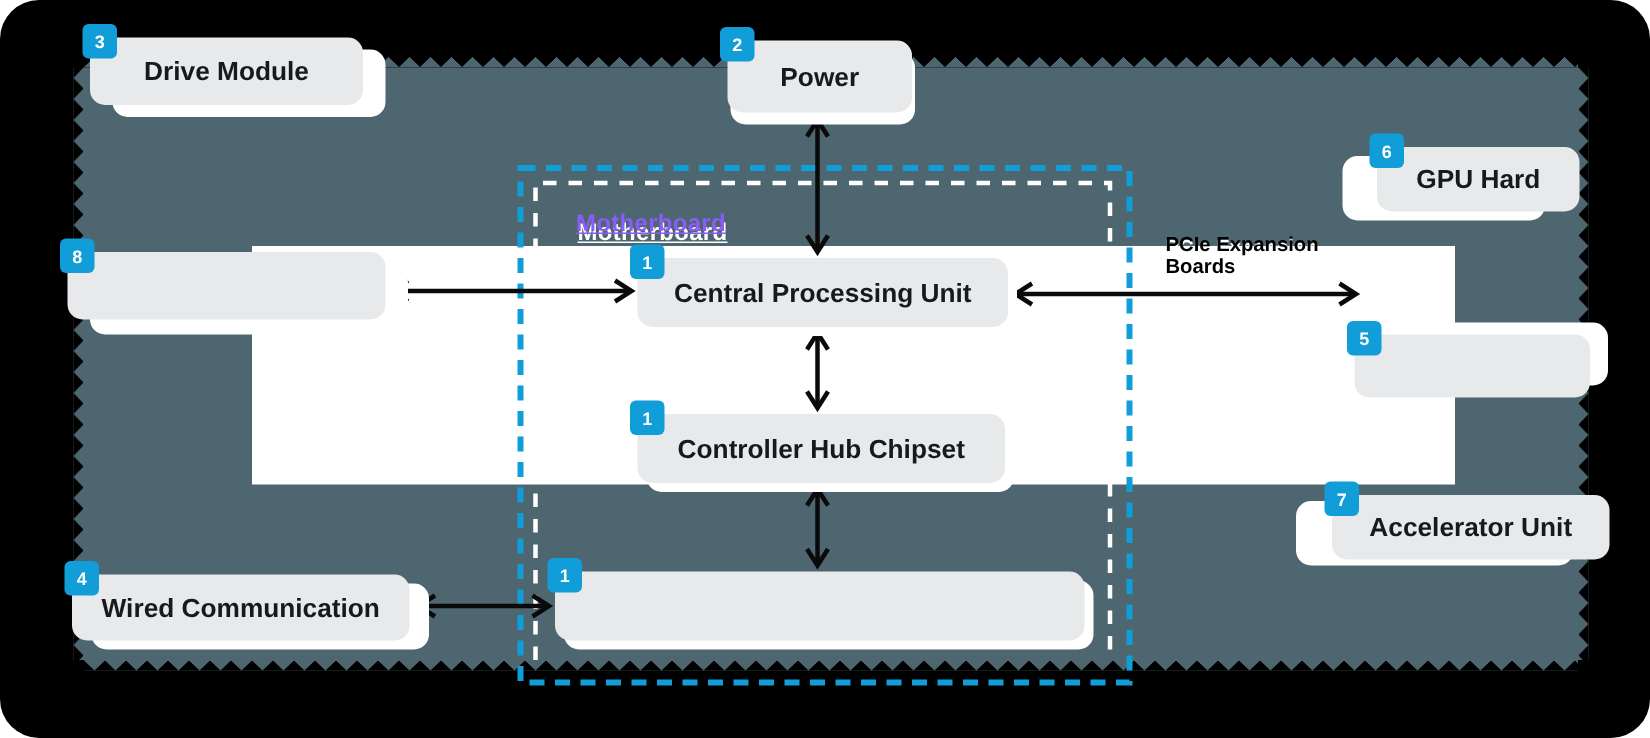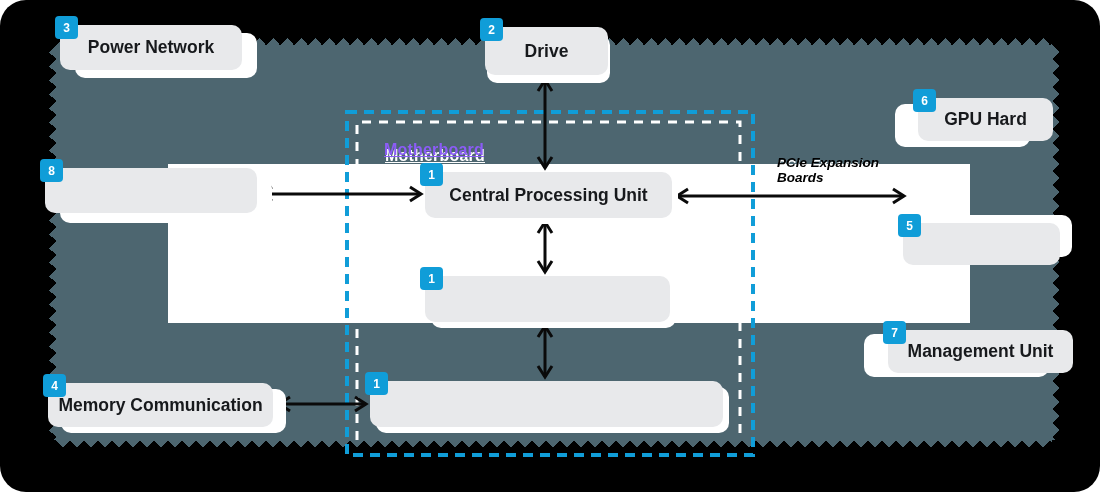--- a/index.html
+++ b/index.html
@@ -29,21 +29,20 @@
   
   .mb-label{
     position:absolute;left:384px;top:141px;z-index:4;
     font-size:16px;font-weight:bold;color:#8b5cf6;
     text-shadow:1px 6px 0 #ffffff;letter-spacing:.2px;text-decoration:underline;
   }
   .pcie-label{
     position:absolute;left:777px;top:155px;width:104px;z-index:4;
     font-size:13.5px;line-height:15px;font-weight:bold;color:#000000;
     text-shadow:0 2px 0 #ffffff;
-    font-style:italic;
   }
   
   .node{
     position:absolute;z-index:5;background:#e8e9eb;border-radius:10px;
     display:flex;align-items:center;justify-content:center;
     font-size:17.5px;font-weight:bold;color:#17191c;white-space:nowrap;
   }
   .badge{
     position:absolute;left:-5px;top:-9px;width:23px;height:23px;
     background:#109dd8;border-radius:4px;color:#ffffff;
@@ -112,57 +111,58 @@
       </g>
     </g>
   </svg>
 
   <div class="mb-label">Motherboard</div>
 
   <div class="pcie-label">PCIe Expansion Boards</div>
 
   <div class="node n-power">
     <span class="badge">3</span>
-    <span>Power Network</span>
+    <span>Drive Module</span>
   </div>
 
   <div class="node n-memory">
     <span class="badge">2</span>
-    <span>Drive</span>
+    <span>Power</span>
   </div>
 
   <div class="node n-gpu">
     <span class="badge">6</span>
     <span>GPU Hard</span>
   </div>
 
   <div class="node n-hdd">
     <span class="badge">8</span>
   </div>
 
   <div class="node n-cpu">
     <span class="badge">1</span>
     <span>Central Processing Unit</span>
   </div>
 
   <div class="node n-chip">
     <span class="badge">1</span>
+    <span>Controller Hub Chipset</span>
   </div>
 
   <div class="node n-net">
     <span class="badge">5</span>
   </div>
 
   <div class="node n-accel">
     <span class="badge">7</span>
-    <span>Management Unit</span>
+    <span>Accelerator Unit</span>
   </div>
 
   <div class="node n-wired">
     <span class="badge">4</span>
-    <span>Memory Communication</span>
+    <span>Wired Communication</span>
   </div>
 
   <div class="node n-bmc">
     <span class="badge">1</span>
   </div>
 
 </div>
 
 </body></html>

